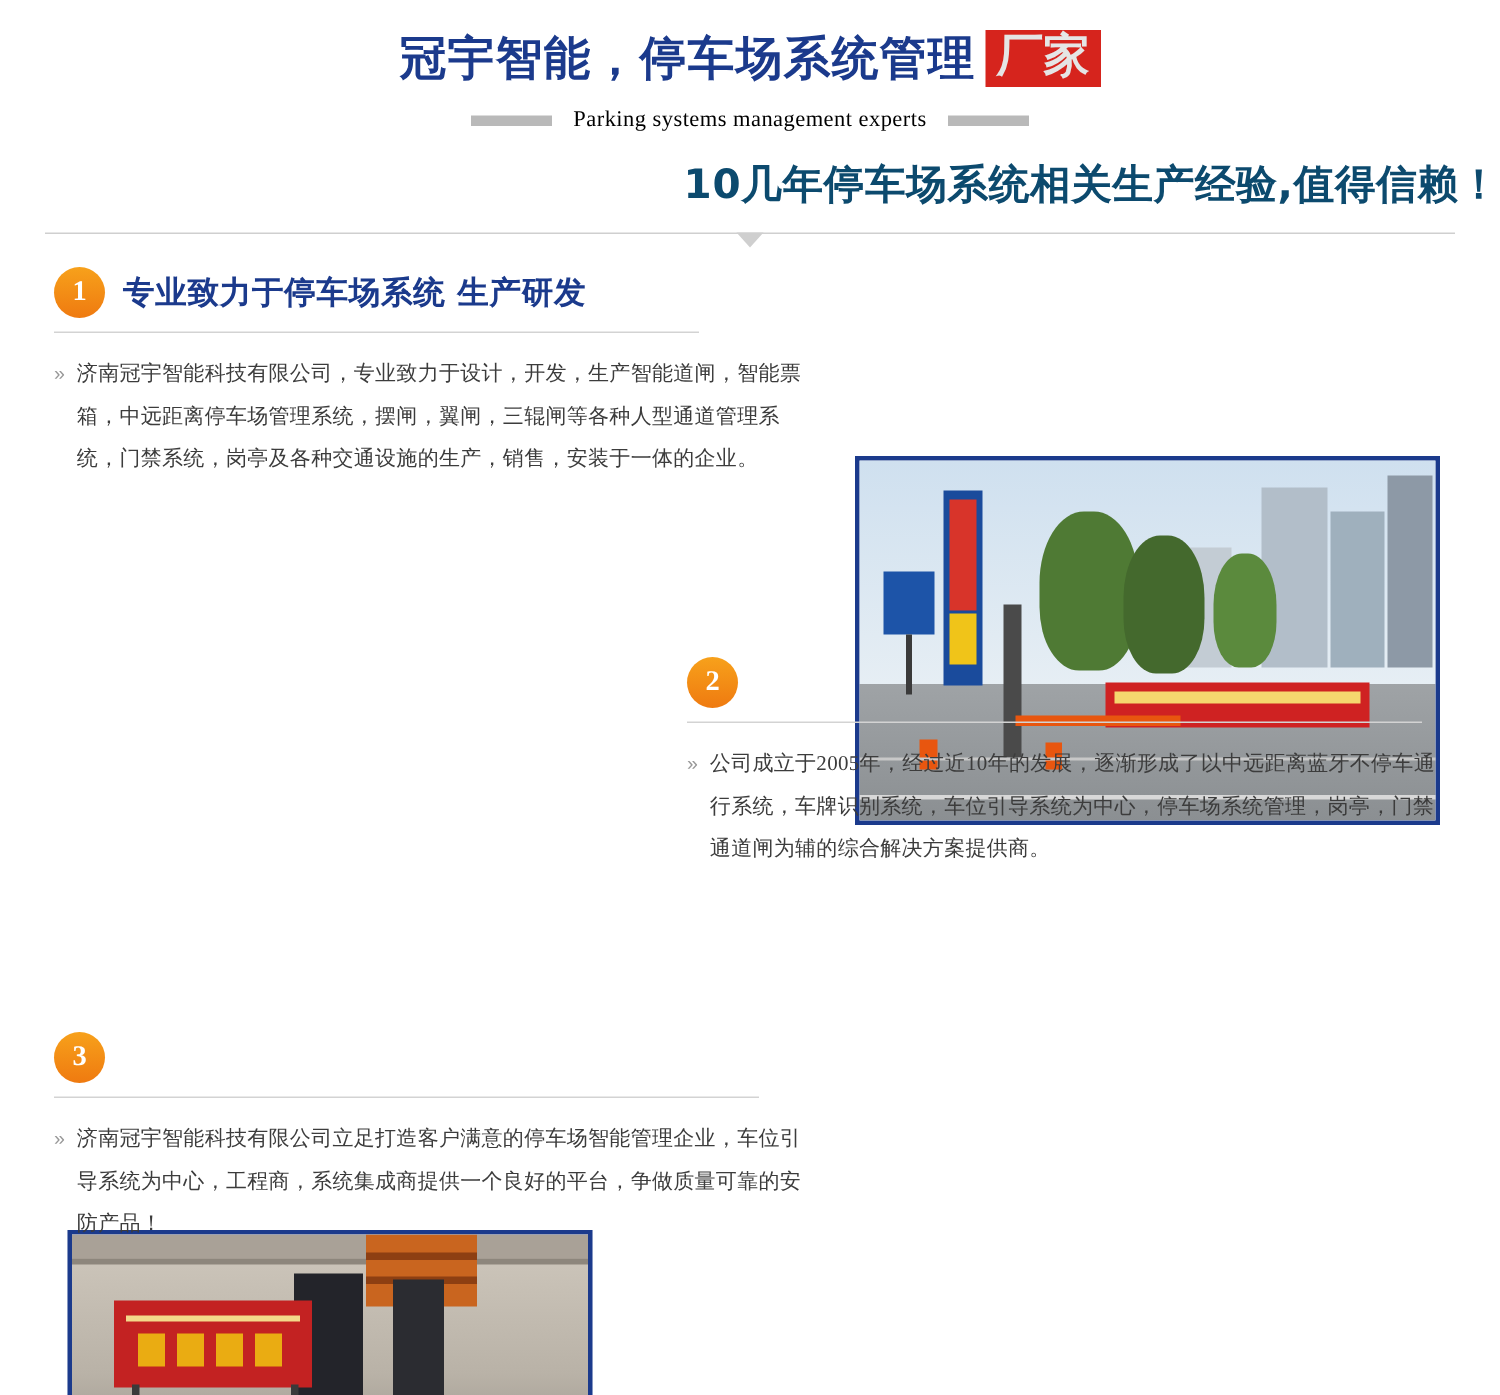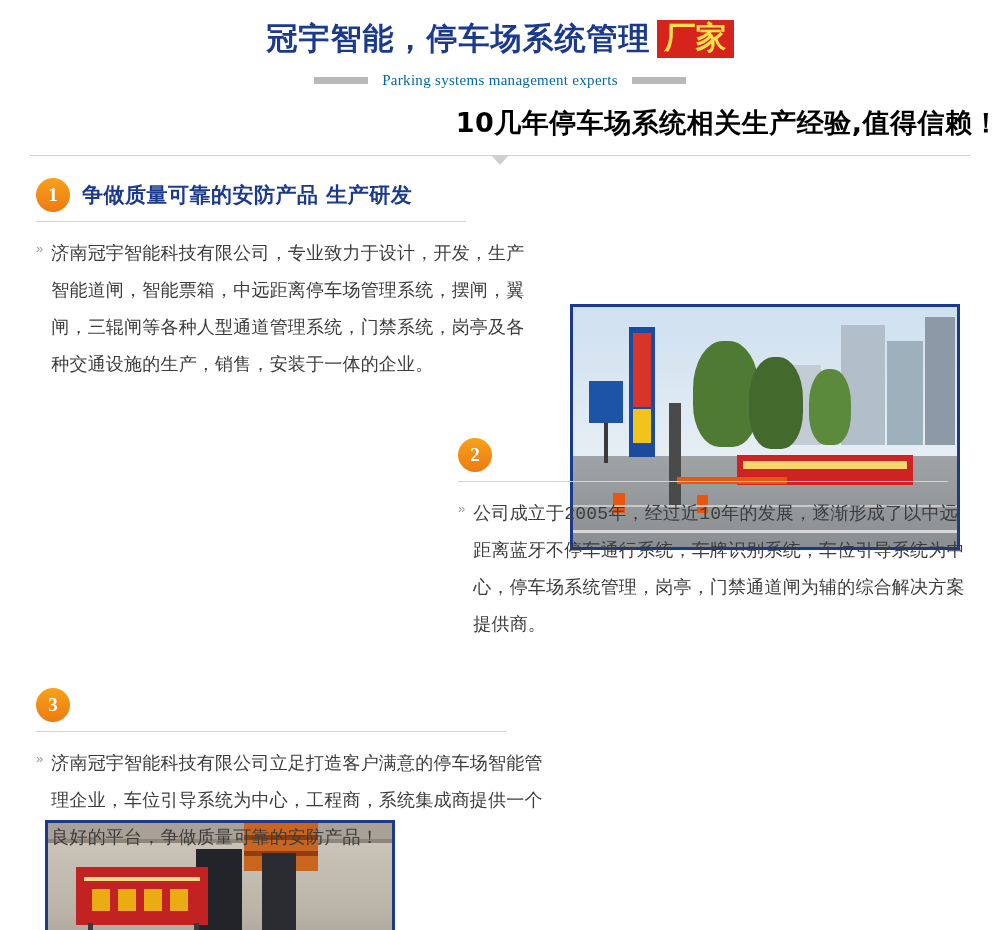--- a/index.html
+++ b/index.html
@@ -27,21 +27,21 @@
   .title-main {
     font-size: 31px;
     font-weight: bold;
     color: #1b3a8c;
     letter-spacing: 1px;
     font-family: "DejaVu Sans", sans-serif;
   }
   .title-badge {
     display: inline-block;
     background: #d6241d;
-    color: #fde047;
+    color: #e5e5e5;
     font-size: 31px;
     font-weight: bold;
     padding: 1px 7px 3px 8px;
     margin-left: 6px;
     line-height: 1.08;
     font-family: "DejaVu Sans", sans-serif;
   }
 
   .subtitle-row {
     display: flex;
@@ -50,30 +50,30 @@
     margin-top: 12px;
     gap: 14px;
   }
   .sub-dash {
     width: 54px;
     height: 7px;
     background: #b9b9b9;
   }
   .subtitle-en {
     font-size: 15px;
-    color: #0369a1;
+    color: #000000;
     font-family: "Liberation Serif", serif;
     letter-spacing: 0.3px;
   }
 
   .tagline {
     margin-top: 16px;
     font-size: 27px;
     font-weight: bold;
-    color: #000000;
+    color: #0c4a6e;
     letter-spacing: 0.5px;
     font-family: "DejaVu Sans", sans-serif;
   }
   .header-rule {
     margin: 14px auto 0 auto;
     width: 940px;
     height: 1px;
     background: #cfcfcf;
     position: relative;
   }
@@ -128,24 +128,24 @@
     gap: 8px;
   }
   .bullet-mark {
     color: #999999;
     font-size: 13px;
     line-height: 1.9;
     flex: 0 0 auto;
     padding-top: 1px;
   }
   .sec-text {
-    font-size: 18px;
+    font-size: 14px;
     color: #3c3c3c;
     line-height: 2.05;
-    font-family: Liberation Mono, monospace;
+    font-family: Liberation Serif, serif;
     letter-spacing: 0.2px;
   }
 
   
   .frame {
     border: 3px solid #1b3a8c;
     background: #eceff3;
     position: relative;
     overflow: hidden;
   }
@@ -198,21 +198,21 @@
     <span class="sub-dash"></span>
   </div>
 
   <div class="tagline">10几年停车场系统相关生产经验,值得信赖！</div>
   <div class="header-rule"></div>
 </div>
 
 <div class="section" id="sec1">
   <div class="sec-head">
     <div class="num-badge">1</div>
-    <div class="sec-title">争做质量可靠的安防产品 生产研发</div>
+    <div class="sec-title">专业致力于停车场系统 生产研发</div>
   </div>
   <div class="sec-underline"></div>
   <div class="sec-body">
     <span class="bullet-mark">»</span>
     <div class="sec-text">济南冠宇智能科技有限公司，专业致力于设计，开发，生产智能道闸，智能票箱，中远距离停车场管理系统，摆闸，翼闸，三辊闸等各种人型通道管理系统，门禁系统，岗亭及各种交通设施的生产，销售，安装于一体的企业。</div>
   </div>
 </div>
 
 <div class="frame" id="photo1">
   <div class="photo">

